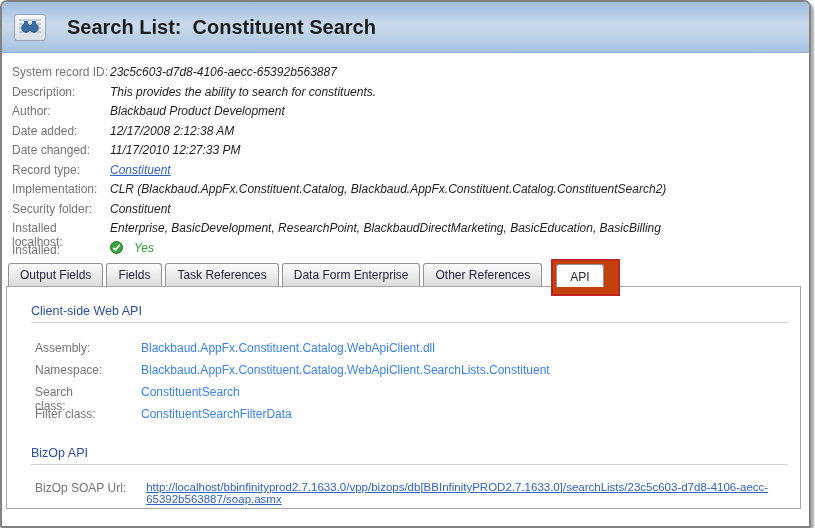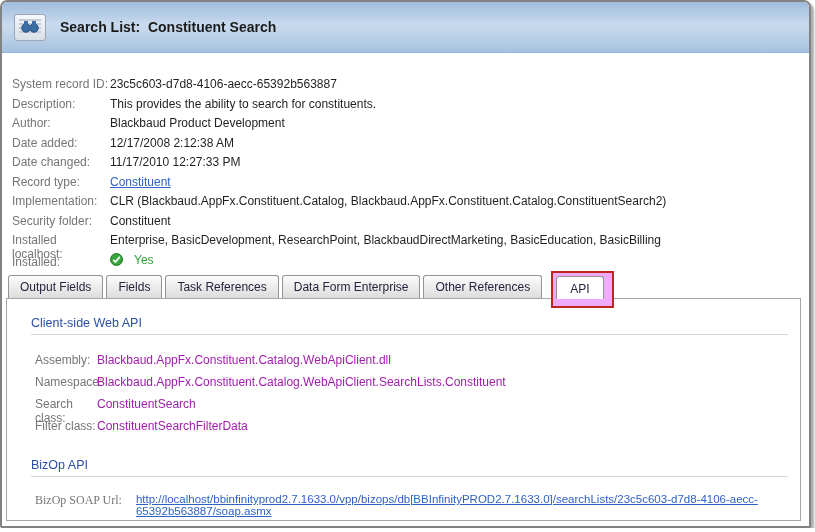--- a/index.html
+++ b/index.html
@@ -13,56 +13,56 @@
   .hdr{
     height:50px;display:flex;align-items:center;gap:14px;padding-left:12px;
     background:linear-gradient(180deg,#9fbcdc 0%,#c9daee 45%,#c3d6ea 58%,#a6c2e0 100%);
     border-bottom:1px solid #8fb3dd;border-radius:5px 5px 0 0;
   }
   .hicon{
     width:30px;height:25px;border:1px solid #9aa7b8;border-radius:3px;
     background:linear-gradient(180deg,#f6f8fa,#d9dfe6);
     display:flex;align-items:center;justify-content:center;
   }
-  .title{font-size:14px;font-weight:bold;color:#1b1b1b;margin:0;white-space:pre;}
+  .title{font-size:20px;font-weight:bold;color:#1b1b1b;margin:7px;white-space:pre;}
   
-  .props{padding:24px 0 0 10px;}
+  .props{padding:12px 0 0 10px;}
   .prow{display:flex;align-items:baseline;height:19.5px;font-size:12px;}
   .plabel{width:98px;flex:none;color:#757575;}
-  .pvalue{color:#1f1f1f;}
+  .pvalue{color:#1f1f1f;font-style:italic;}
   .link{color:#2f62c4;text-decoration:underline;cursor:pointer;}
   .installed{display:flex;align-items:center;gap:11px;color:#2f9e38;}
   
   .tabs{display:flex;align-items:flex-end;padding-left:6px;margin-top:3px;position:relative;z-index:2;}
   .tab{
     font-size:12px;color:#24243f;padding:4px 11px 4px;margin-right:3px;
     background:linear-gradient(180deg,#fcfcfc,#dcdcdc);
     border:1px solid #949494;border-bottom:none;border-radius:3px 3px 0 0;cursor:pointer;
   }
   .tab-annot{
-    border:2px solid #c0251f;background:#f0abfc;
-    padding:3px 8px 7px 3px;margin:-4px 0 -10px 6px;
+    border:2px solid #c0251f;background:#c2410c;
+    padding:3px 14px 7px 3px;margin:-4px 0 -10px 6px;
     position:relative;z-index:5;
   }
   .tab.active{
     background:#fff;margin-right:0;border-bottom:none;padding:5px 13px 3px;
   }
   
   .panel{
     margin:0 8px 0 4px;border:1px solid #a6a6a6;background:#fff;
     height:221px;position:relative;z-index:1;
   }
   .sect{font-size:12.5px;font-weight:normal;color:#2b4fa8;margin:17px 0 0 24px;}
   .panel hr{border:0;border-top:1px solid #d4d4d4;margin:4px 12px 0 24px;}
   .arow{display:flex;align-items:flex-start;height:22px;font-size:12px;margin-left:28px;}
   .alabel{width:62px;flex:none;color:#757575;}
-  .avalue{color:#a21caf;}
+  .avalue{color:#3b82f6;margin-left:44px;}
   .rows1{margin-top:18px;}
   .rows2{margin-top:16px;}
-  .soap .alabel{width:auto;margin-right:14px;font-family:Liberation Serif, serif;}
+  .soap .alabel{width:auto;margin-right:20px;}
   .soap .link{font-size:11.5px;}
 </style>
 </head>
 <body>
 
 <div class="shot">
 
   <div class="hdr">
     <div class="hicon">
       <svg width="22" height="18" viewBox="0 0 22 18" aria-hidden="true">

